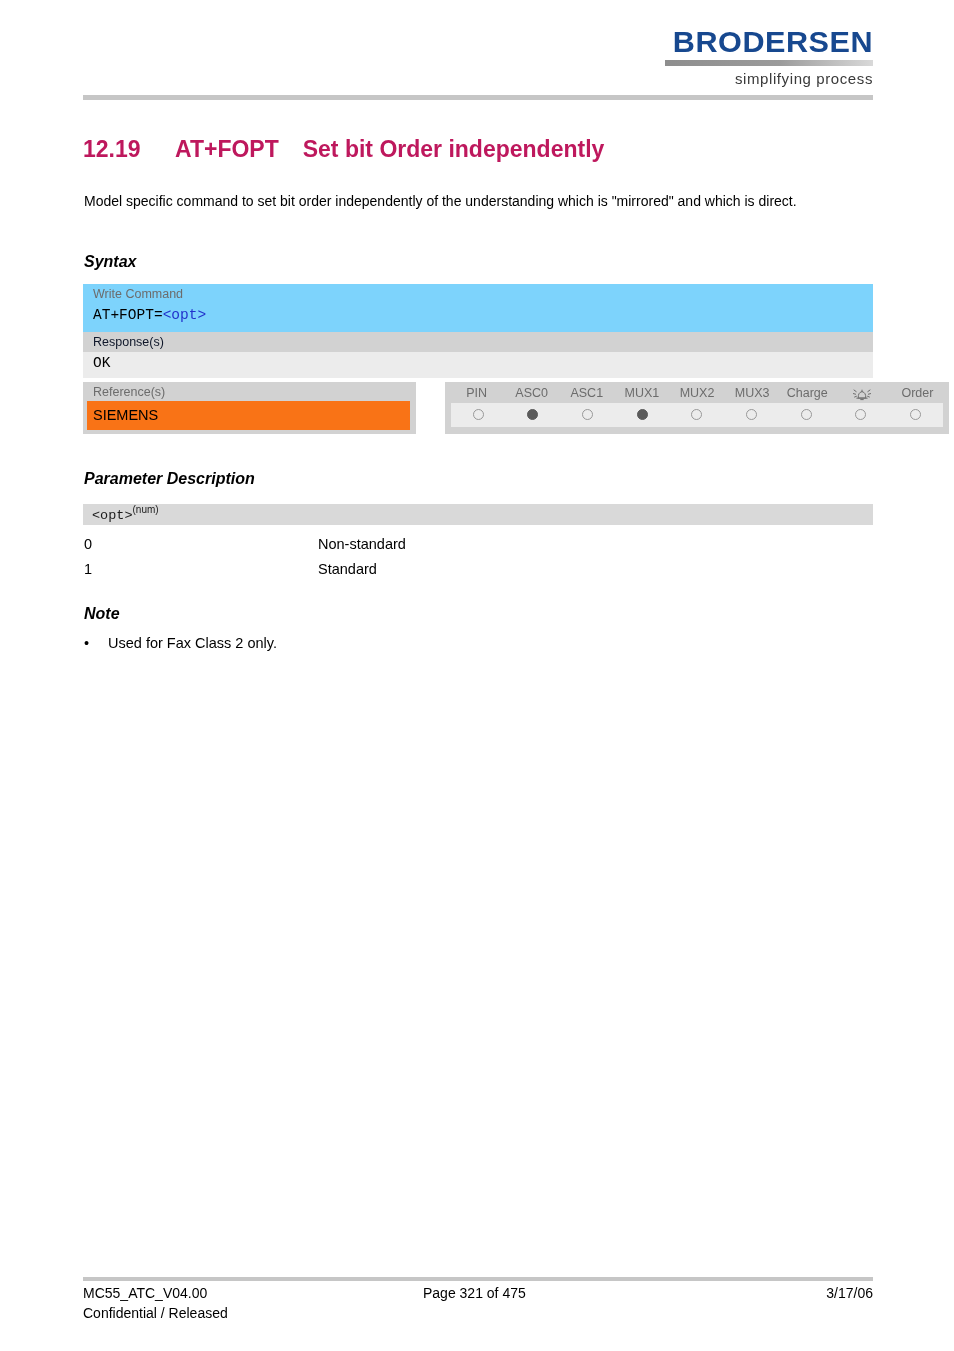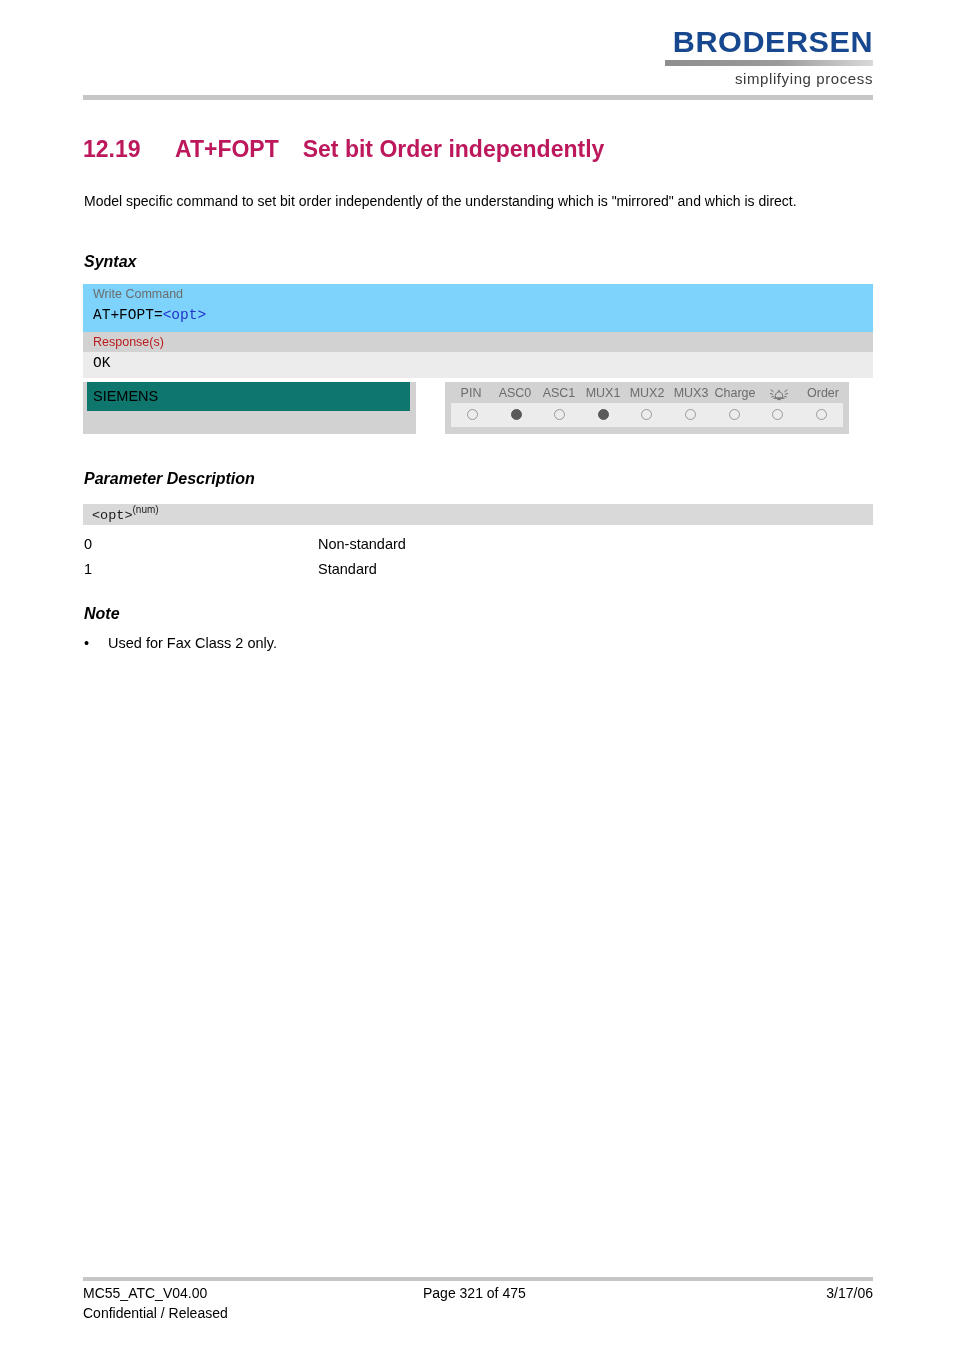--- a/index.html
+++ b/index.html
@@ -133,49 +133,49 @@
   }
   .row-code .param { color: #2233cc; }
 
   .block-write {
     background: #7dd3fc;
     padding-bottom: 2px;
   }
   .block-resp {
     background: #ececec;
   }
-  .block-resp .row-label { background: #d2d2d2; color: #b91c1c; }
+  .block-resp .row-label { background: #d2d2d2; color: #0f172a; }
 
   
   .ref-row {
     position: absolute;
     left: 83px;
     top: 382px;
     width: 790px;
     height: 52px;
   }
   .ref-left {
     position: absolute;
     left: 0; top: 0;
     width: 333px;
     height: 52px;
     background: #d2d2d2;
   }
   .ref-left .row-label { padding: 3px 10px 1px 10px; }
   .ref-left .ref-value {
     margin: 0 6px 0 4px;
-    background: #0f766e;
+    background: #f97316;
     font-size: 14.5px;
     padding: 5px 6px 6px 6px;
     line-height: 18px;
   }
   .ref-right {
     position: absolute;
     left: 362px; top: 0;
-    width: 404px;
+    width: 504px;
     height: 52px;
     background: #d2d2d2;
   }
   .cap-grid {
     display: grid;
     grid-template-columns: repeat(9, 1fr);
     font-size: 12.5px;
     color: #6c6c6c;
     text-align: center;
     padding: 4px 4px 2px 4px;
@@ -300,20 +300,21 @@
       <div class="row-code"><span>AT+FOPT=</span><span class="param">&lt;opt&gt;</span></div>
     </div>
     <div class="block-resp">
       <div class="row-label">Response(s)</div>
       <div class="row-code">OK</div>
     </div>
   </div>
 
   <div class="ref-row">
     <div class="ref-left">
+      <div class="row-label">Reference(s)</div>
       <div class="ref-value">SIEMENS</div>
     </div>
     <div class="ref-right">
       <div class="cap-grid" id="cap-headers">
           <div class="cap-cell">PIN</div>
           <div class="cap-cell">ASC0</div>
           <div class="cap-cell">ASC1</div>
           <div class="cap-cell">MUX1</div>
           <div class="cap-cell">MUX2</div>
           <div class="cap-cell">MUX3</div>

